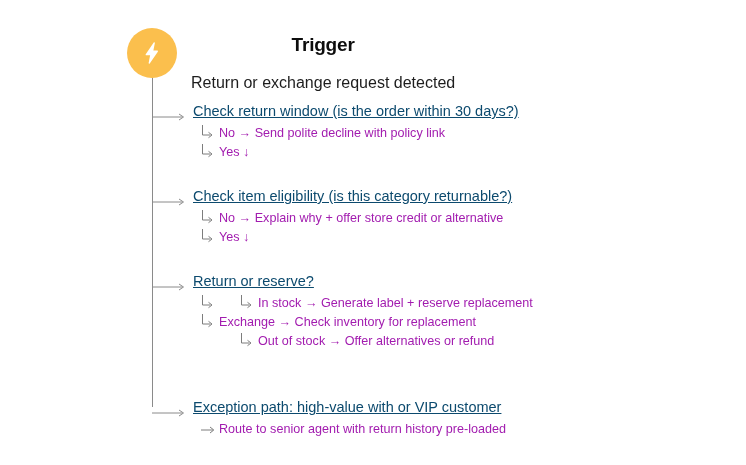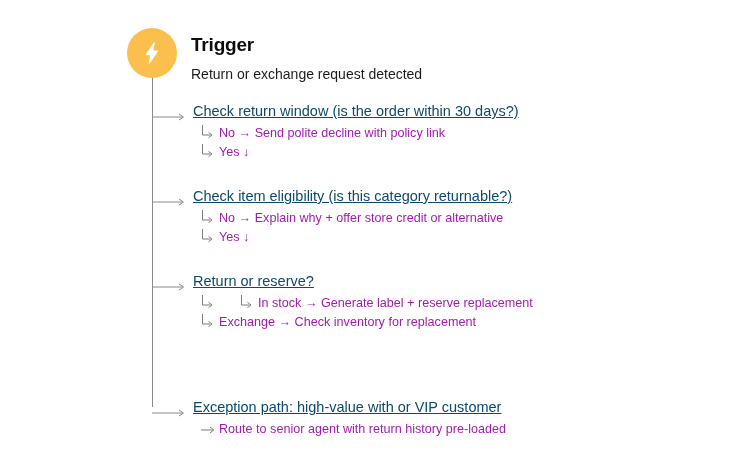--- a/index.html
+++ b/index.html
@@ -58,26 +58,27 @@
     left: 64px;
     top: 5px;
     white-space: nowrap;
   }
   .trigger-title {
     font-size: 19px;
     font-weight: bold;
     letter-spacing: -0.2px;
     color: #0d0d0d;
     line-height: 24px;
+    text-align: center;
   }
   .trigger-sub {
-    font-size: 14px;
+    font-size: 16px;
     color: #1d1d1d;
     line-height: 20px;
-    margin-top: 7px;
+    margin-top: 16px;
   }
 
   
   .branch {
     position: absolute;
     left: 152px;
   }
   .branch-connector {
     position: absolute;
     left: 0;
@@ -236,20 +237,29 @@
       </div>
       <div class="sub-row indent-1">
         <span class="stub">
           <svg width="14" height="19" viewBox="0 0 14 19" aria-hidden="true">
             <path d="M1.5 1 V11 H9.5" stroke="#7d7d7d" stroke-width="1" fill="none"></path>
             <path d="M7.5 8.3 L11 11 L7.5 13.7" stroke="#7d7d7d" stroke-width="1" fill="none"></path>
           </svg>
         </span>
         <span class="sub-text">Exchange → Check inventory for replacement</span>
       </div>
+      <div class="sub-row indent-2">
+        <span class="stub">
+          <svg width="14" height="19" viewBox="0 0 14 19" aria-hidden="true">
+            <path d="M1.5 1 V11 H9.5" stroke="#7d7d7d" stroke-width="1" fill="none"></path>
+            <path d="M7.5 8.3 L11 11 L7.5 13.7" stroke="#7d7d7d" stroke-width="1" fill="none"></path>
+          </svg>
+        </span>
+        <span class="sub-text">Out of stock → Offer alternatives or refund</span>
+      </div>
     </div>
   </div>
 
   <div class="branch" style="top:398px">
     <div class="branch-connector">
       <svg width="34" height="8" viewBox="0 0 34 8" aria-hidden="true">
         <path d="M0 4 H30" stroke="#8a8a8a" stroke-width="1" fill="none"></path>
         <path d="M27 1 L31.5 4 L27 7" stroke="#8a8a8a" stroke-width="1" fill="none"></path>
       </svg>
     </div>

